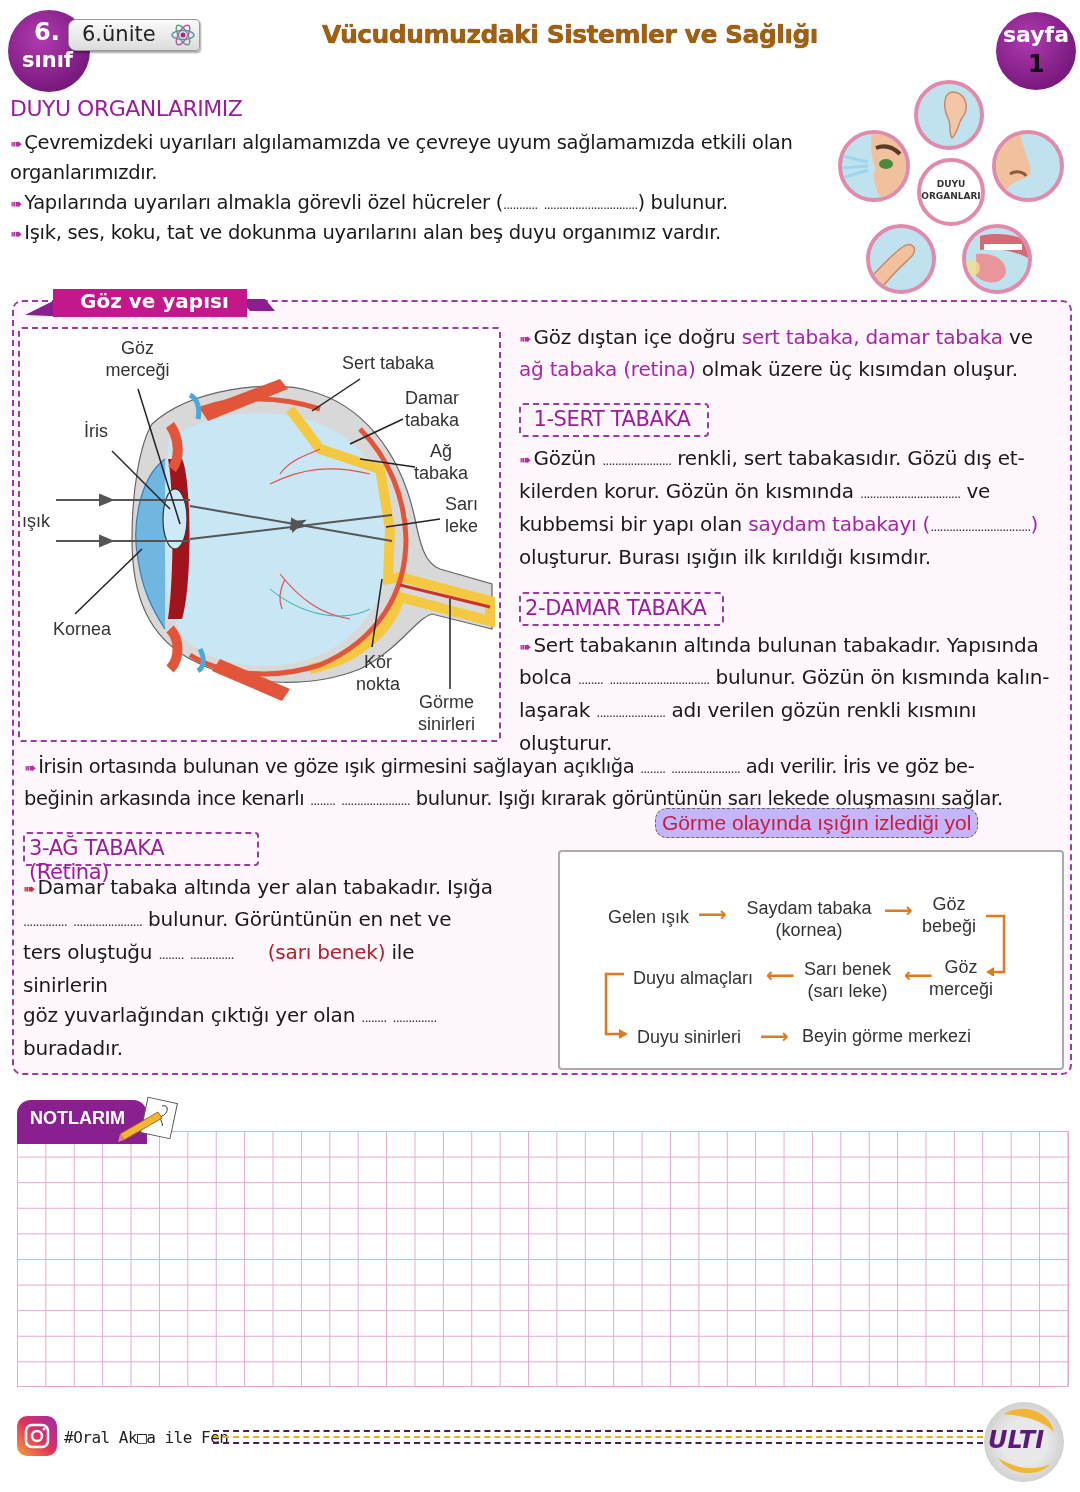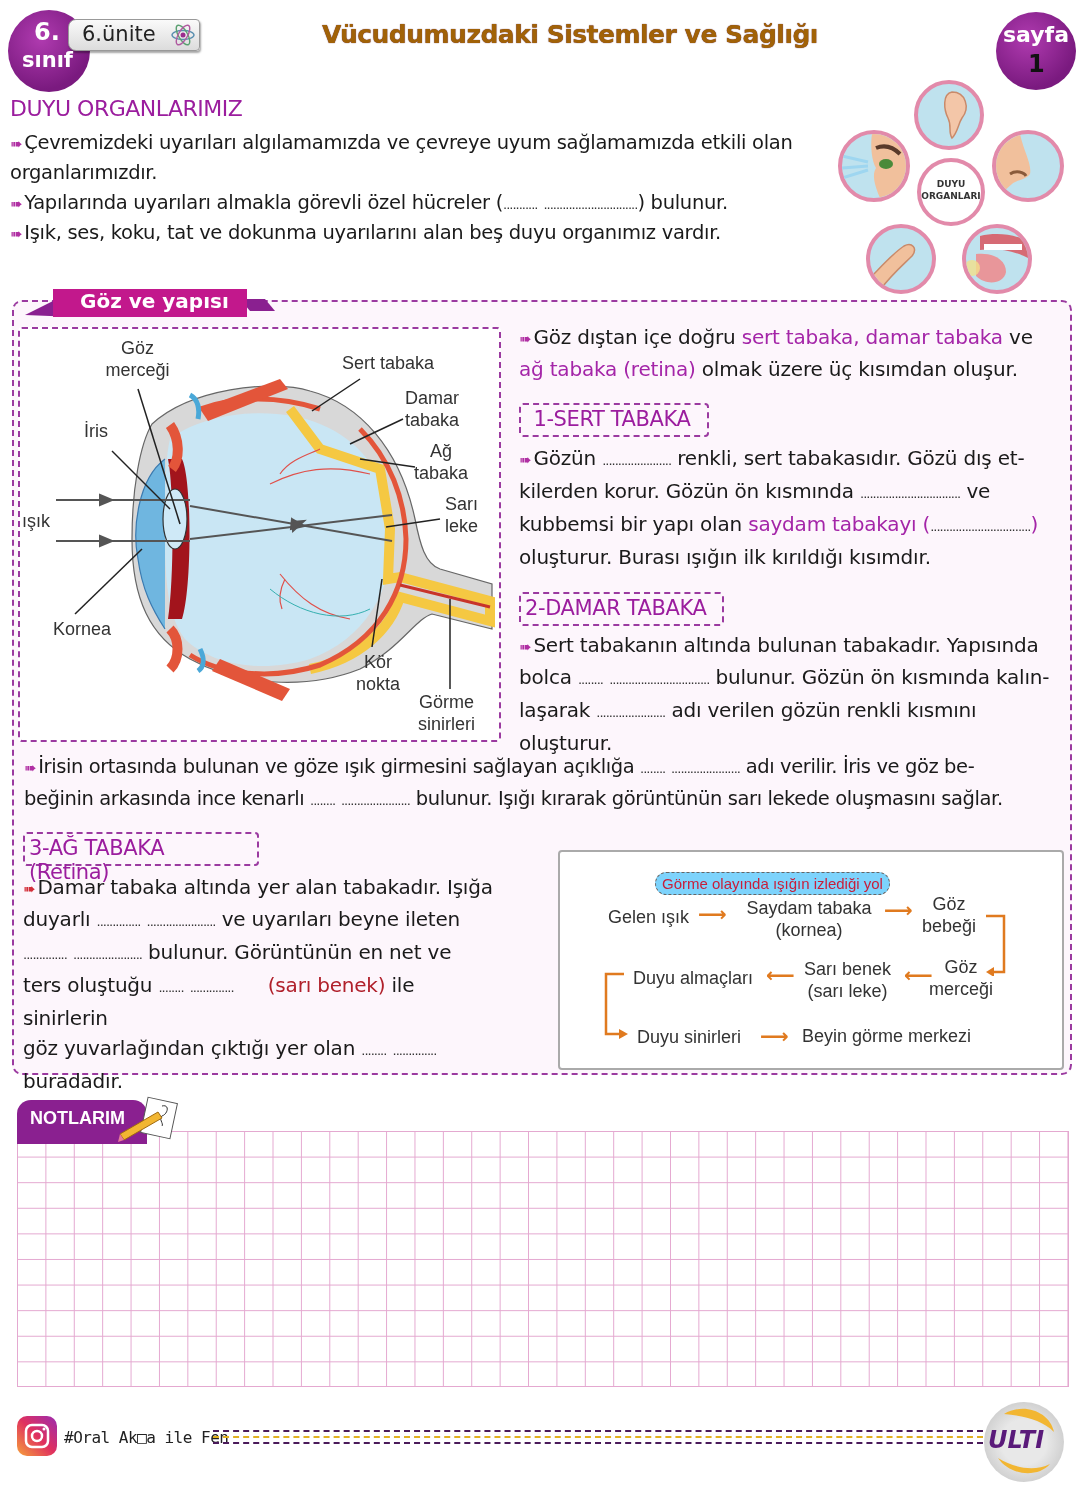--- a/index.html
+++ b/index.html
@@ -35,21 +35,21 @@
   .diag-label { font-family: "Liberation Sans", sans-serif; font-size: 18px; color: #333; text-align: center; line-height: 22px; }
 
   .text-block { font-size: 20px; line-height: 30px; color: #1a1a1a; letter-spacing: -0.2px; }
   .hl { color: #a425a8; }
   .hl-red { color: #b0202b; margin-left: 28px; }
   .blank { letter-spacing: -1px; color: #333; font-size: 13px; }
   .sub-head { border: 2px dashed #9b3aa0; border-radius: 4px; font-size: 21px; color: #9b1d9e; padding: 2px 8px 0 4px; height: 34px; letter-spacing: -0.4px; }
 
   
   .flow-box { left: 558px; top: 850px; width: 506px; height: 220px; background: #fff; border: 2px solid #aaa; border-radius: 4px; }
-  .flow-title { left: 655px; top: 872px; padding: 2px 6px; background: #7dd3fc; border: 1.5px dashed #666; border-radius: 12px; font-family: "Liberation Sans", sans-serif; font-size: 15px; color: #c81e3a; }
+  .flow-title { left: 655px; top: 808px; padding: 2px 6px; background: #c4b5fd; border: 1.5px dashed #666; border-radius: 12px; font-family: "Liberation Sans", sans-serif; font-size: 21px; color: #c81e3a; }
   .flow-node { font-family: "Liberation Sans", sans-serif; font-size: 18px; color: #333; text-align: center; line-height: 22px; }
   .flow-arrow { color: #e07a1f; font-size: 20px; font-weight: bold; }
 
   
   .notes-tab { left: 17px; top: 1100px; width: 130px; height: 44px; background: #8a2090; border-radius: 14px 14px 0 0; }
   .notes-label { left: 30px; top: 1108px; font-size: 18px; font-weight: bold; color: #fff; font-family: "Liberation Sans", sans-serif; }
   .grid { left: 17px; top: 1131px; width: 1052px; height: 256px;
     background-image:
       linear-gradient(to right, #e4a8d0 1px, transparent 1px),
       linear-gradient(to bottom, #e4a8d0 1px, transparent 1px);
@@ -243,21 +243,20 @@
 </div>
 
 <div class="abs text-block" style="left:24px;top:752px;width:1040px;font-size:19.5px;letter-spacing:-0.4px;">
   <div><span class="arrow">➠</span><span>İrisin ortasında bulunan ve göze ışık girmesini sağlayan açıklığa </span><span class="blank">........</span> <span class="blank">......................</span><span> adı verilir. İris ve göz be-</span></div>
   <div><span>beğinin arkasında ince kenarlı </span><span class="blank">........</span> <span class="blank">......................</span><span> bulunur. Işığı kırarak görüntünün sarı lekede oluşmasını sağlar.</span></div>
 </div>
 
 <div class="abs sub-head" style="left:23px;top:832px;width:236px;">3-AĞ TABAKA (Retina)</div>
 <div class="abs text-block" style="left:23px;top:872px;width:475px;">
   <div><span class="arrow red">➠</span><span>Damar tabaka altında yer alan tabakadır. Işığa</span></div>
-  <div><span>duyarlı </span><span class="blank">..............</span> <span class="blank">......................</span><span> ve uyarıları beyne ileten</span></div>
   <div><span class="blank">..............</span> <span class="blank">......................</span><span> bulunur. Görüntünün en net ve</span></div>
   <div><span>ters oluştuğu </span><span class="blank">........</span> <span class="blank">..............</span> <span class="hl-red">(sarı benek)</span><span> ile sinirlerin</span></div>
   <div><span>göz yuvarlağından çıktığı yer olan </span><span class="blank">........</span> <span class="blank">..............</span></div>
   <div>buradadır.</div>
 </div>
 
 <div class="abs flow-box"></div>
 <div class="abs flow-title">Görme olayında ışığın izlediği yol</div>
 <div class="abs flow-node" style="left:608px;top:906px;">Gelen ışık</div>
 <div class="abs flow-arrow" style="left:698px;top:902px;">⟶</div>

